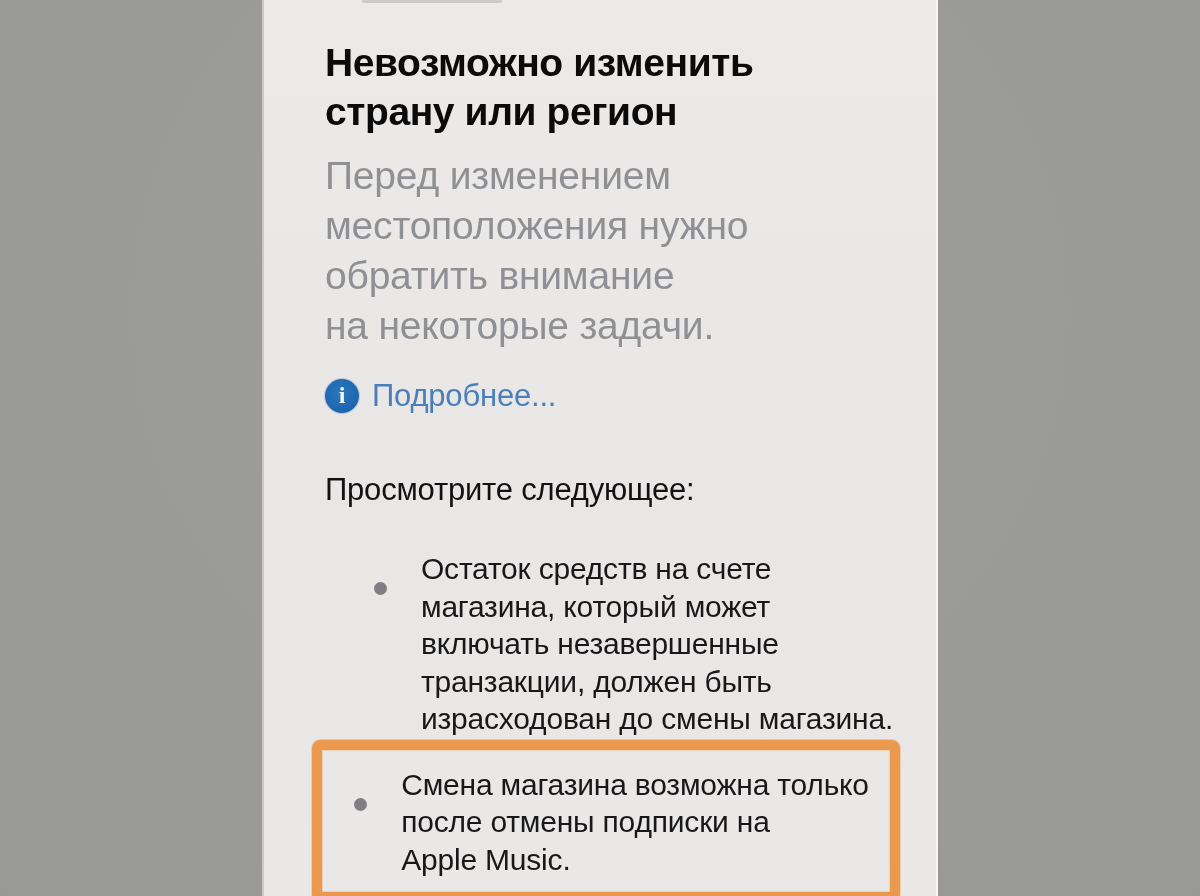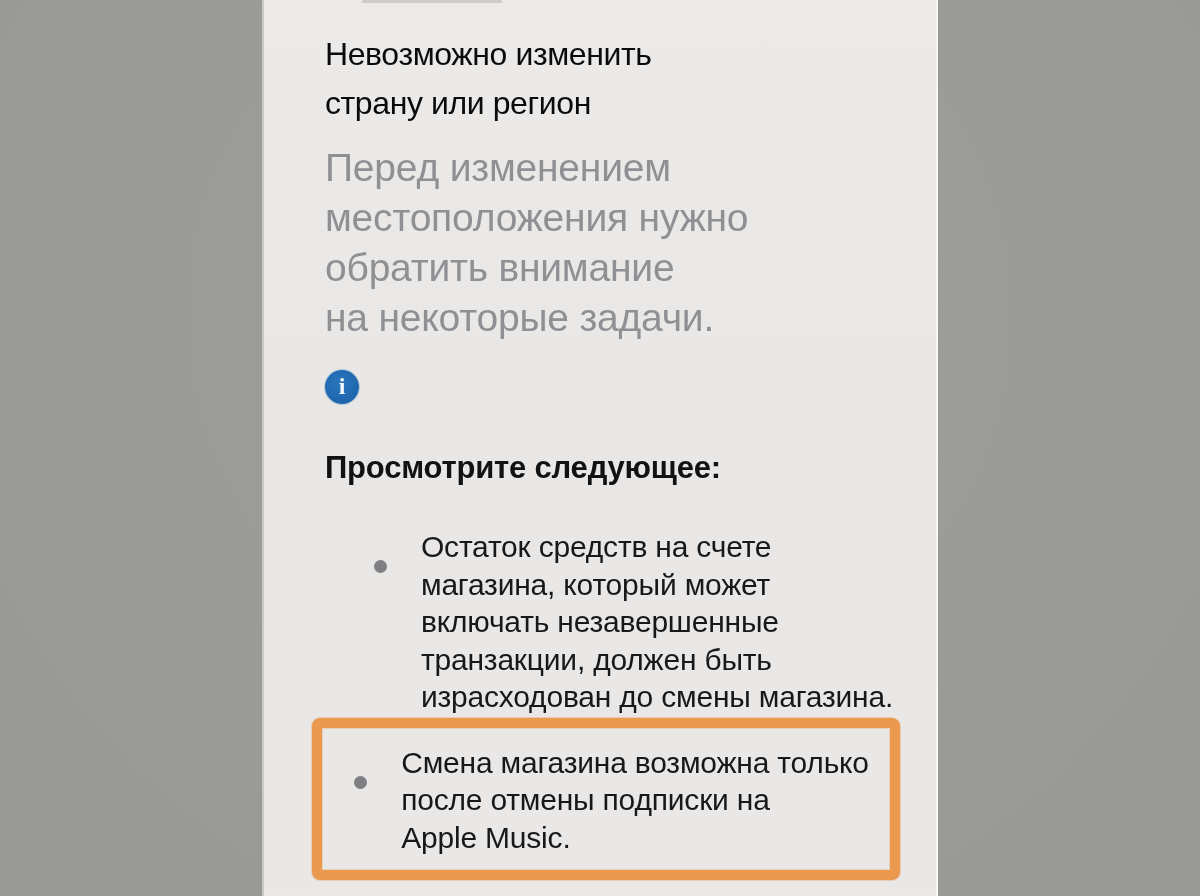--- a/index.html
+++ b/index.html
@@ -30,25 +30,26 @@
     left: 98px;
     top: 0;
     width: 140px;
     height: 3px;
     background: rgba(110,110,110,0.25);
     border-radius: 2px;
   }
   .multiline { white-space: pre-line; }
 
   h1.title {
-    font-size: 32px;
+    font-size: 39px;
     line-height: 49px;
-    font-weight: 400;
+    font-weight: 700;
     letter-spacing: -0.4px;
     color: #0b0b0c;
+    margin-top: 8px;
   }
   p.subtitle {
     margin-top: 15px;
     font-size: 39px;
     line-height: 50px;
     font-weight: 400;
     letter-spacing: -0.2px;
     color: #8f9094;
   }
   .learn-more {
@@ -77,24 +78,24 @@
     color: #f3f6fa;
     transform: translateY(-1px);
   }
   .learn-label {
     margin-left: 13px;
     font-size: 31px;
     letter-spacing: -0.2px;
     color: #4a7fba;
   }
   h2.section-heading {
-    margin-top: 44px;
+    margin-top: 56px;
     font-size: 31px;
     line-height: 40px;
-    font-weight: 700;
+    font-weight: 400;
     letter-spacing: -0.2px;
     color: #121214;
   }
   .bullet-item { display: flex; justify-content: center; }
   .bullet-item .dot {
     width: 13px;
     height: 13px;
     border-radius: 50%;
     background: #7f7f83;
     margin-left: 6px;
@@ -132,20 +133,21 @@
 
     <p class="subtitle multiline">Перед изменением
 местоположения нужно
 обратить внимание
 на некоторые задачи.</p>
 
     <div class="learn-more">
       <span class="info-icon">
         <span class="info-glyph">i</span>
       </span>
+      <span class="learn-label">Подробнее...</span>
     </div>
 
     <h2 class="section-heading">Просмотрите следующее:</h2>
 
     <div class="bullet-item bullet-first">
       <span class="dot"></span>
       <p class="multiline">Остаток средств на счете
 магазина, который может
 включать незавершенные
 транзакции, должен быть

